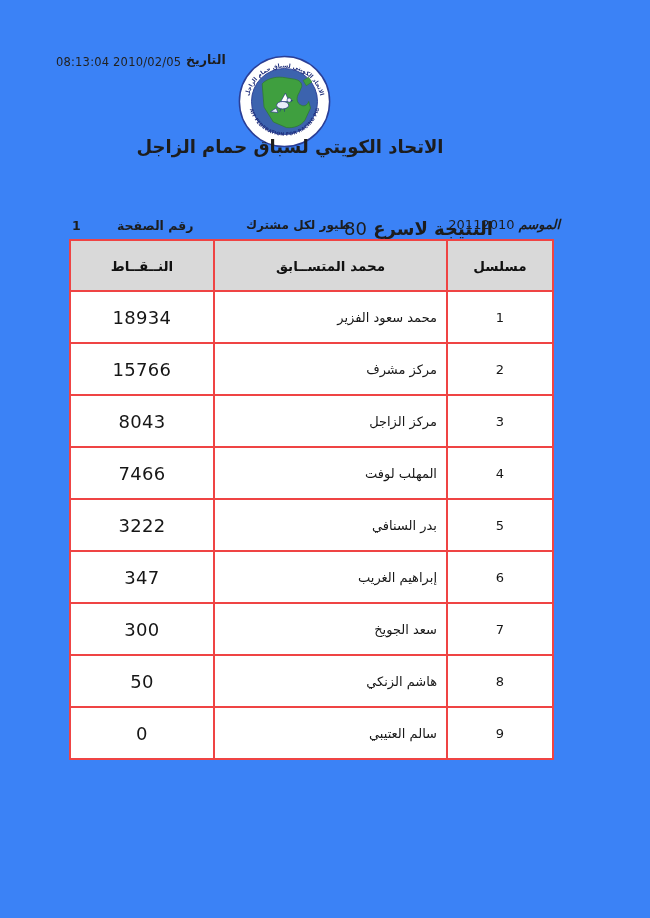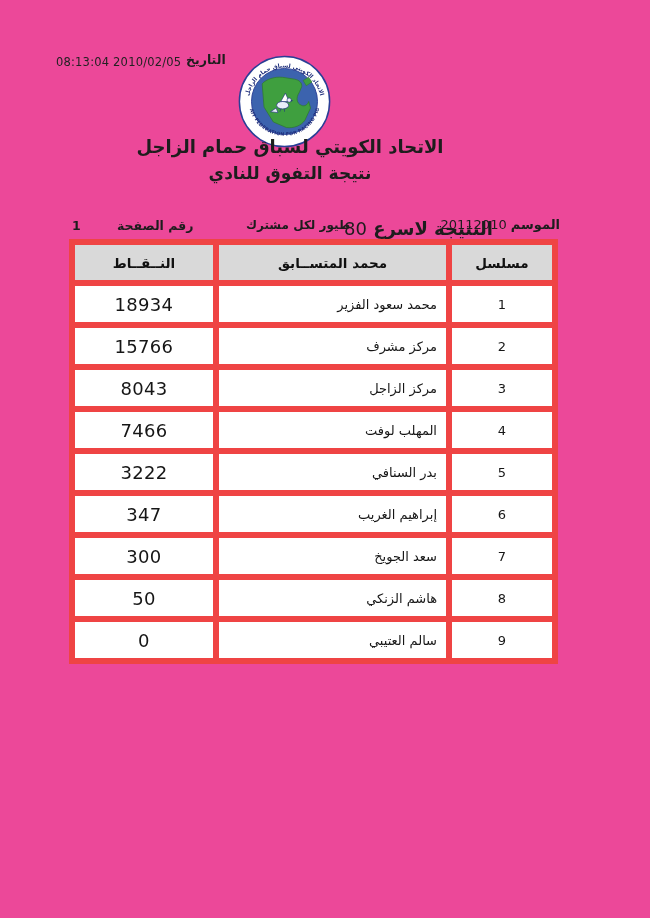--- a/index.html
+++ b/index.html
@@ -1,54 +1,54 @@
 <!DOCTYPE html>
 <html lang="ar"><head>
 <meta charset="utf-8">
 <style>
   html,body{margin:0;padding:0;}
   body{
     width:650px;height:918px;background:#ffffff;
     font-family:"DejaVu Sans", sans-serif;color:#1d1d1d;
     position:relative;overflow:hidden;
   }
-  .page{position:absolute;inset:0;background:#ec4899;}
+  .page{position:absolute;inset:0;background:#3b82f6;}
 
   
   .date-value{position:absolute;left:56px;top:55px;font-size:11.5px;letter-spacing:.2px;color:#222;}
   .date-label{position:absolute;left:186px;top:52px;font-size:12.5px;font-weight:bold;direction:rtl;}
 
   
   .logo{position:absolute;left:238px;top:55px;width:93px;height:93px;}
 
   
   .title1,.title2,.club{position:absolute;left:0;width:580px;text-align:center;direction:rtl;}
   .title1{top:136px;font-size:18px;font-weight:bold;}
   .title2{top:163px;font-size:17px;font-weight:bold;}
   .club  {top:193px;font-size:14.5px;}
 
   
   .meta span.num{font-weight:normal;}
   .m-season{position:absolute;top:217px;left:430px;width:130px;text-align:right;direction:rtl;font-size:13px;}
-  .m-season .lbl{font-weight:bold;}
+  .m-season .lbl{font-weight:bold;font-style:italic;}
   .m-result{position:absolute;top:218px;left:344px;direction:rtl;font-size:18px;font-weight:bold;}
   .m-birds{position:absolute;top:218px;left:246px;direction:rtl;font-size:12px;font-weight:bold;}
   .m-pagelabel{position:absolute;top:218px;left:117px;direction:rtl;font-size:12.5px;font-weight:bold;}
   .m-pagenum{position:absolute;top:218px;left:72px;font-size:12.5px;font-weight:bold;}
 
   
   table.results{
     position:absolute;top:239px;left:69px;
     border-collapse:collapse;table-layout:fixed;direction:rtl;
     font-family:"DejaVu Sans", sans-serif;
   }
   .results col.c-serial{width:106px;}
   .results col.c-name{width:233px;}
   .results col.c-points{width:144px;}
-  .results th,.results td{border:6px solid #ef4444;padding:7px;margin-top:24px;}
+  .results th,.results td{border:2px solid #ef4444;padding:14px;margin-top:24px;}
   .results thead th{
     background:#d9d9d9;height:21px;font-size:13.5px;font-weight:bold;
     text-align:center;color:#111;
   }
   .results tbody td{height:22px;background:#fff;font-size:13px;color:#161616;}
   .results td.serial{text-align:center;font-size:13px;}
   .results td.name{text-align:right;padding-right:9px;font-size:13px;}
   .results td.points{text-align:center;font-size:18px;letter-spacing:.3px;}
 </style>
 </head>
@@ -83,21 +83,20 @@
     </defs>
     <text font-size="6.2" font-weight="bold" fill="#1e2d7a" direction="rtl" font-family="DejaVu Sans, sans-serif">
       <textPath href="#arcTop" startOffset="50%" text-anchor="middle">الاتحاد الكويتي لسباق حمام الزاجل</textPath>
     </text>
     <text font-size="5" font-weight="bold" fill="#1e2d7a" letter-spacing="0.25" font-family="DejaVu Sans, sans-serif">
       <textPath href="#arcBottom" startOffset="50%" text-anchor="middle">KUWAIT FEDERATION FOR RACING PIGEON</textPath>
     </text>
   </svg>
 
   <div class="title1">الاتحاد الكويتي لسباق حمام الزاجل</div>
-  <div class="title2">نتيجة التفوق للنادي</div>
 
   <div class="meta">
     <div class="m-season">
       <span class="lbl">الموسم</span>
       <span class="num">20112010</span>
     </div>
     <div class="m-result">
       <span>النتيجة لاسرع</span>
       <span class="num">80</span>
     </div>

